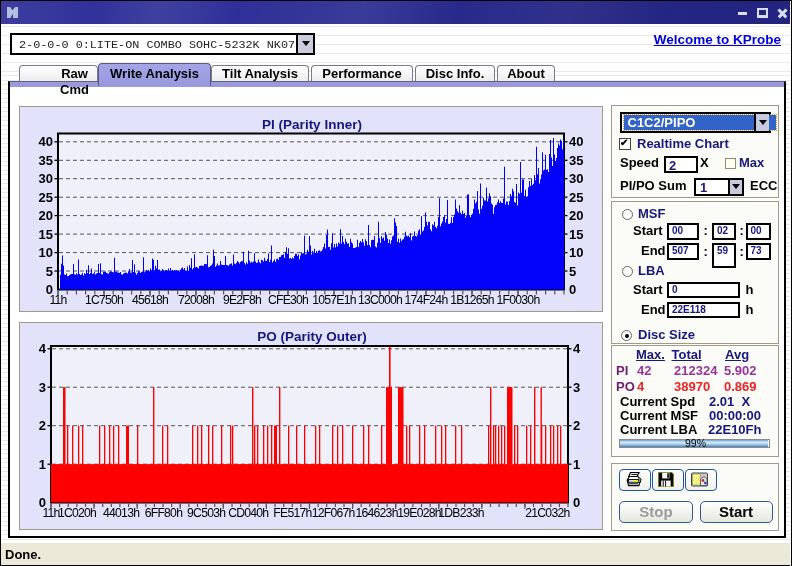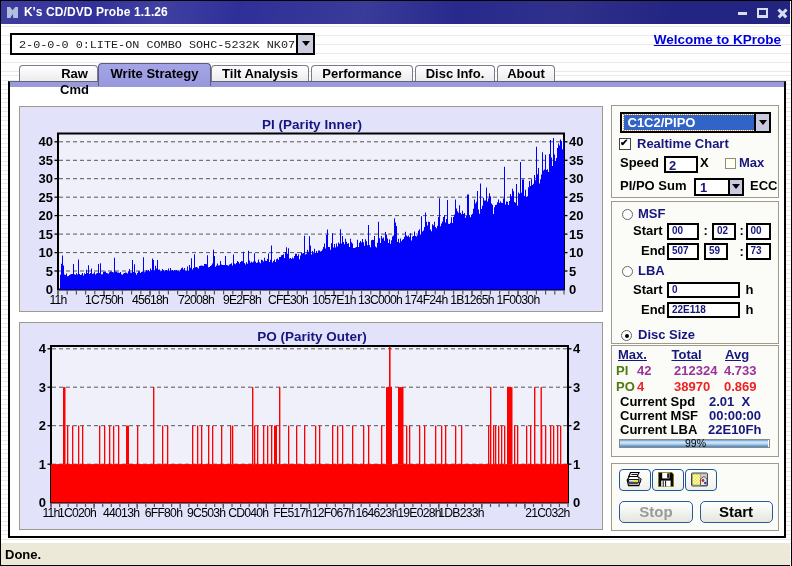--- a/index.html
+++ b/index.html
@@ -60,21 +60,21 @@
 
 
 .group { border:1px solid #a09a88; background:#fbfbf8; }
 #g1 { left:601px; top:23px;  width:168px; height:93px; }
 #g2 { left:601px; top:119px; width:168px; height:143px; }
 #g3 { left:601px; top:263px; width:168px; height:112px; }
 #g4 { left:601px; top:381px; width:168px; height:68px; }
 
 
 #combo1 { left:8px; top:6px; width:151px; height:21px; border:2px solid #000; background:#fff; }
-#combo1 .sel { position:absolute; left:1.5px; top:1px; width:130px; height:14.5px; background:#3263c6; outline:1.5px dotted #cf9428; }
+#combo1 .sel { position:absolute; left:1.5px; top:1px; width:152px; height:14.5px; background:#3263c6; outline:1.5px dotted #cf9428; }
 #combo1 .sel span { position:absolute; left:4px; top:0px; color:#fff; font-weight:bold; font-size:13px; }
 #combo1 .btn { position:absolute; right:0; top:0; width:15px; height:17px; background:#c9c9df; border-left:2px solid #000; }
 #combo1 .btn .tri { position:absolute; left:2.5px; top:5.5px; }
 .cb { width:12px; height:12px; border:1px solid #444; background:#fff; }
 #cb1 { left:6.5px; top:32px; }
 #cb1:after { content:"\2714"; position:absolute; left:0.5px; top:-2px; font-size:10px; color:#000; font-weight:bold; }
 .bluelab { color:#16167f; font-weight:bold; font-size:13px; white-space:nowrap; }
 .blklab  { color:#000;    font-weight:bold; font-size:13px; white-space:nowrap; }
 #g1 .l1 { left:25px; top:30px; }
 #g1 .l2 { left:8px; top:49px; }
@@ -98,38 +98,38 @@
 #r3:after { content:""; position:absolute; left:2.5px; top:2.5px; width:4px; height:4px; border-radius:50%; background:#000; }
 #g2 .lmsf { left:26px; top:3.5px; }
 #g2 .lstart1 { left:21px; top:21px; }
 #g2 .lend1 { left:29px; top:41px; }
 .edit { border:2px solid #000; background:#fff; }
 .edit span { position:absolute; left:3px; top:0px; color:#16167f; font-weight:bold; font-size:10px; }
 #e1 { left:55px;  top:20.5px; width:32px; height:17px; }
 #e2 { left:100px; top:20.5px; width:24px; height:17px; }
 #e3 { left:133.5px; top:20.5px; width:25px; height:17px; }
 #e4 { left:55px;  top:41px; width:32px; height:17px; }
-#e5 { left:92px; top:41px; width:24px; height:17px; }
+#e5 { left:100px; top:41px; width:24px; height:25px; }
 #e6 { left:133.5px; top:41px; width:25px; height:17px; }
 .colon { font-weight:bold; font-size:13px; color:#000; }
 #c1 { left:91.5px;  top:21px; } #c2 { left:127.5px; top:21px; }
 #c3 { left:91.5px;  top:41.5px; } #c4 { left:127.5px; top:41.5px; }
 #g2 .llba { left:26px; top:61px; }
 #g2 .lstart2 { left:21px; top:79.5px; }
 #g2 .lend2 { left:29px; top:99.5px; }
 #e7 { left:55px; top:80px; width:73px; height:15.5px; }
 #e8 { left:55px; top:100px; width:73px; height:15.5px; }
 #g2 .lh1 { left:133.5px; top:79.5px; }
 #g2 .lh2 { left:133.5px; top:99.5px; }
 #g2 .ldisc { left:26px; top:125px; }
 
 
 #g3 .hdr { top:1px; color:#16167f; font-weight:bold; font-size:13px; text-decoration:underline; }
-#g3 .hmax { left:6px; } #g3 .htot { left:59.5px; } #g3 .havg { left:113px; }
-#g3 .rowlab { font-weight:bold; font-size:13px; color:#4d7c0f; }
+#g3 .hmax { left:24px; } #g3 .htot { left:59.5px; } #g3 .havg { left:113px; }
+#g3 .rowlab { font-weight:bold; font-size:13px; color:#701a75; }
 #g3 .pi1 { left:4px; top:17px; } #g3 .po1 { left:4px; top:32.5px; }
 .pur { color:#993399; font-weight:bold; font-size:13px; }
 .red { color:#ee2222; font-weight:bold; font-size:13px; }
 #g3 .v11 { left:25px; top:17px; } #g3 .v12 { left:62px; top:17px; } #g3 .v13 { left:112px; top:17px; }
 #g3 .v21 { left:25px; top:32.5px; } #g3 .v22 { left:62px; top:32.5px; } #g3 .v23 { left:112px; top:32.5px; }
 #g3 .cur { font-weight:bold; font-size:13px; color:#000; white-space:nowrap; }
 #g3 .cs { left:8px; top:48px; } #g3 .cm { left:8px; top:62px; } #g3 .cl { left:8px; top:75.5px; }
 #g3 .curv { font-weight:bold; font-size:13px; color:#16167f; white-space:nowrap; }
 #g3 .csv { left:97px; top:48px; } #g3 .cmv { left:97px; top:62px; } #g3 .clv { left:96px; top:75.5px; }
 #pbar { left:7px; top:93px; width:151px; height:9px; border:1px solid #8a8a8a; background:#fff; }
@@ -149,39 +149,38 @@
 #startbtn { left:87.5px; width:73px; color:#000; }
 
 
 #statusbar { left:0; top:541px; width:789px; height:23px; background:#ece9d8;
   border-top:1px solid #fff; }
 #statusbar span { position:absolute; left:4px; top:4px; font-size:13px; font-weight:bold; color:#000; }
 #botline { left:0; top:564px; width:789px; height:2px; background:#000; }
 </style></head><body>
 <div id="titlebar" class="abs">
   <div id="titleicon" class="abs"></div>
-  <div id="titletext" class="abs">K's CD/DVD Probe 1.1.26</div>
   <div id="btnmin" class="abs"></div>
   <div id="btnmax" class="abs"></div>
   <div id="btnclose" class="abs">
       <i></i>
       <b></b>
     </div>
 </div>
 
 <div id="devcombo" class="abs">
   <div id="devtext" class="abs">2-0-0-0 0:LITE-ON COMBO SOHC-5232K NK07</div>
   <div id="devbtn" class="abs">
       <div class="tri"></div>
     </div>
 </div>
 <div id="welcome" class="abs">Welcome to KProbe</div>
 
 <div id="tab1" class="tab abs">Raw Cmd</div>
-<div id="tab2" class="tab sel abs">Write Strategy</div>
+<div id="tab2" class="tab sel abs">Write Analysis</div>
 <div id="tab3" class="tab abs">Tilt Analysis</div>
 <div id="tab4" class="tab abs">Performance</div>
 <div id="tab5" class="tab abs">Disc Info.</div>
 <div id="tab6" class="tab abs">About</div>
 
 <div id="panel" class="abs">
   <div id="band" class="abs"></div>
 
   <div id="pibox" class="chartbox abs"><svg width="584" height="206" font-family="Liberation Sans, sans-serif" font-weight="bold">
         <text x="292" y="21.5" font-size="13.5" fill="#16167f" text-anchor="middle">PI (Parity Inner)</text>
@@ -567,21 +566,21 @@
     <div class="ldisc bluelab abs">Disc Size</div>
   </div>
 
   <div id="g3" class="group abs">
     <div class="hdr hmax abs">Max.</div>
     <div class="hdr htot abs">Total</div>
     <div class="hdr havg abs">Avg</div>
     <div class="rowlab pi1 abs">PI</div>
     <div class="pur v11 abs">42</div>
     <div class="pur v12 abs">212324</div>
-    <div class="pur v13 abs">4.733</div>
+    <div class="pur v13 abs">5.902</div>
     <div class="rowlab po1 abs">PO</div>
     <div class="red v21 abs">4</div>
     <div class="red v22 abs">38970</div>
     <div class="red v23 abs">0.869</div>
     <div class="cur cs abs">Current Spd</div>
       <div class="curv csv abs">2.01&nbsp;&nbsp;X</div>
     <div class="cur cm abs">Current MSF</div>
       <div class="curv cmv abs">00:00:00</div>
     <div class="cur cl abs">Current LBA</div>
       <div class="curv clv abs">22E10Fh</div>

